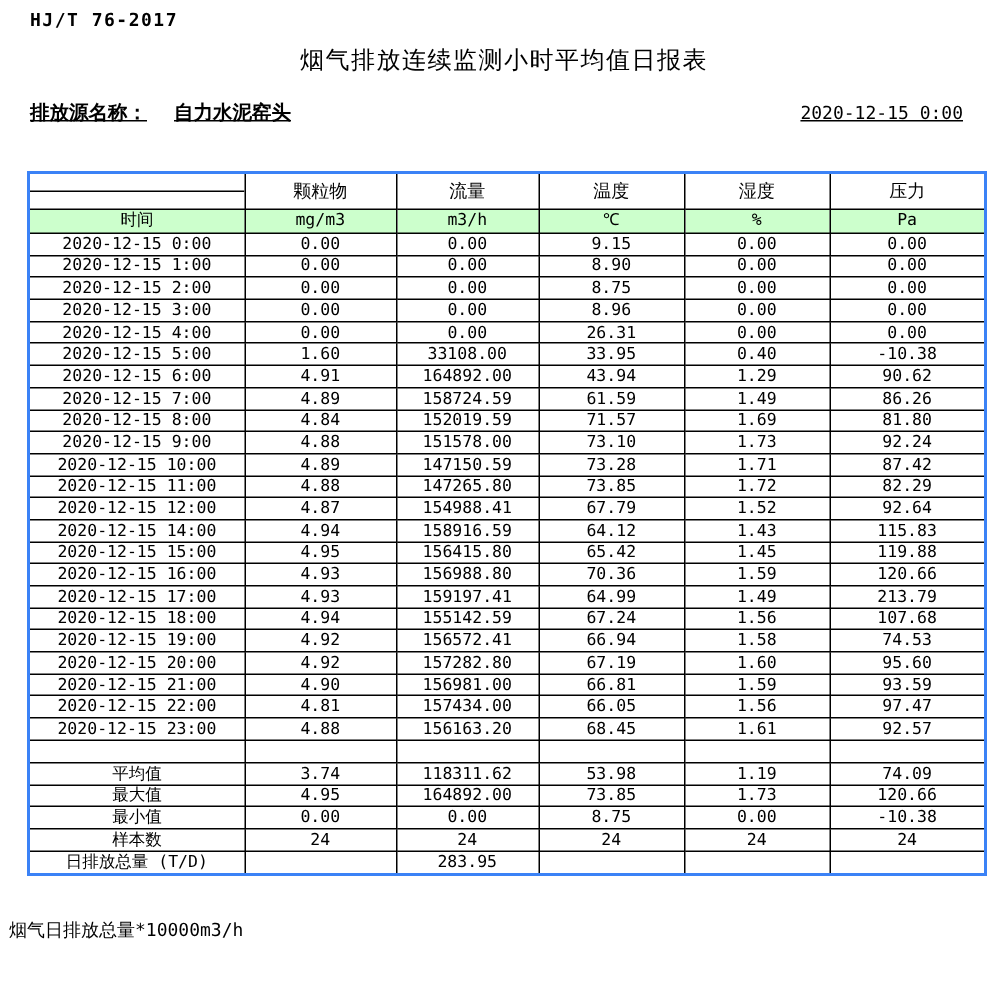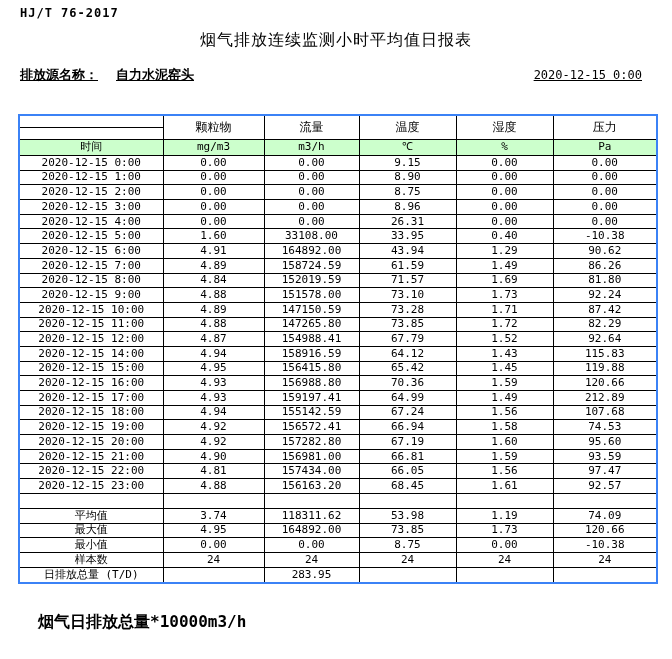--- a/index.html
+++ b/index.html
@@ -20,21 +20,21 @@
   }
   tr.h1 th { height:22px; font-size:12px; }
   th.corner { padding:0; }
   th.corner .ct { height:11px; border-bottom:1px solid #000; }
   th.corner .cb { height:11px; }
   tr.h2 th { height:15px; background:var(--hl,#ccffcc); font-size:11px; }
   tbody.data td { height:13.7px; }
   tbody.summary td { height:13.8px; }
   tbody.summary tr.spacer td { height:14px; }
 
-  .note { position:absolute; left:6px; top:612px; font-size:16px; font-weight:bold;margin-left:32px; }
+  .note { position:absolute; left:6px; top:612px; font-size:12px; font-weight:normal; }
   .sig { position:absolute; top:662px; left:0; width:572px; height:18px; font-size:13px; font-weight:bold; }
   .sig span { position:absolute; top:0; white-space:nowrap; }
   .sig .s1 { left:6px; }
   .sig .s2 { left:220px; }
   .sig .s3 { left:348px; }
   .sig .s4 { left:478px; }
   .sig .s5 { left:578px; }
   .sig .s6 { left:618px; }
   .sig .s7 { left:652px; }
 </style>
@@ -211,21 +211,21 @@
           <td>70.36</td>
           <td>1.59</td>
           <td>120.66</td>
         </tr>
         <tr>
           <td>2020-12-15 17:00</td>
           <td>4.93</td>
           <td>159197.41</td>
           <td>64.99</td>
           <td>1.49</td>
-          <td>212.89</td>
+          <td>213.79</td>
         </tr>
         <tr>
           <td>2020-12-15 18:00</td>
           <td>4.94</td>
           <td>155142.59</td>
           <td>67.24</td>
           <td>1.56</td>
           <td>107.68</td>
         </tr>
         <tr>

